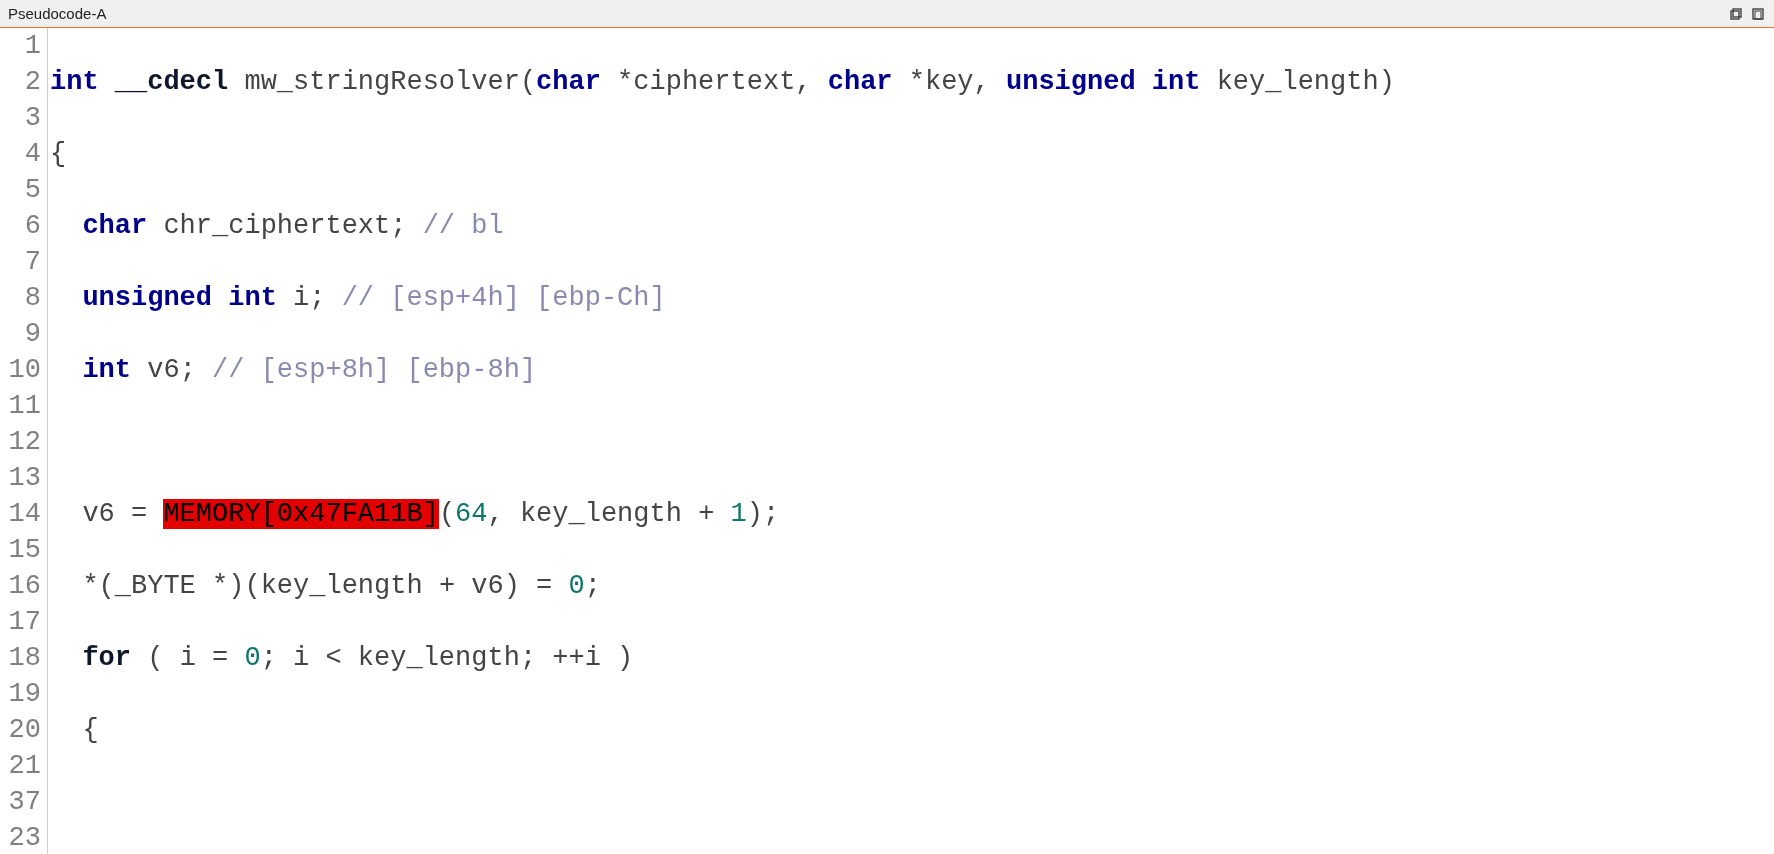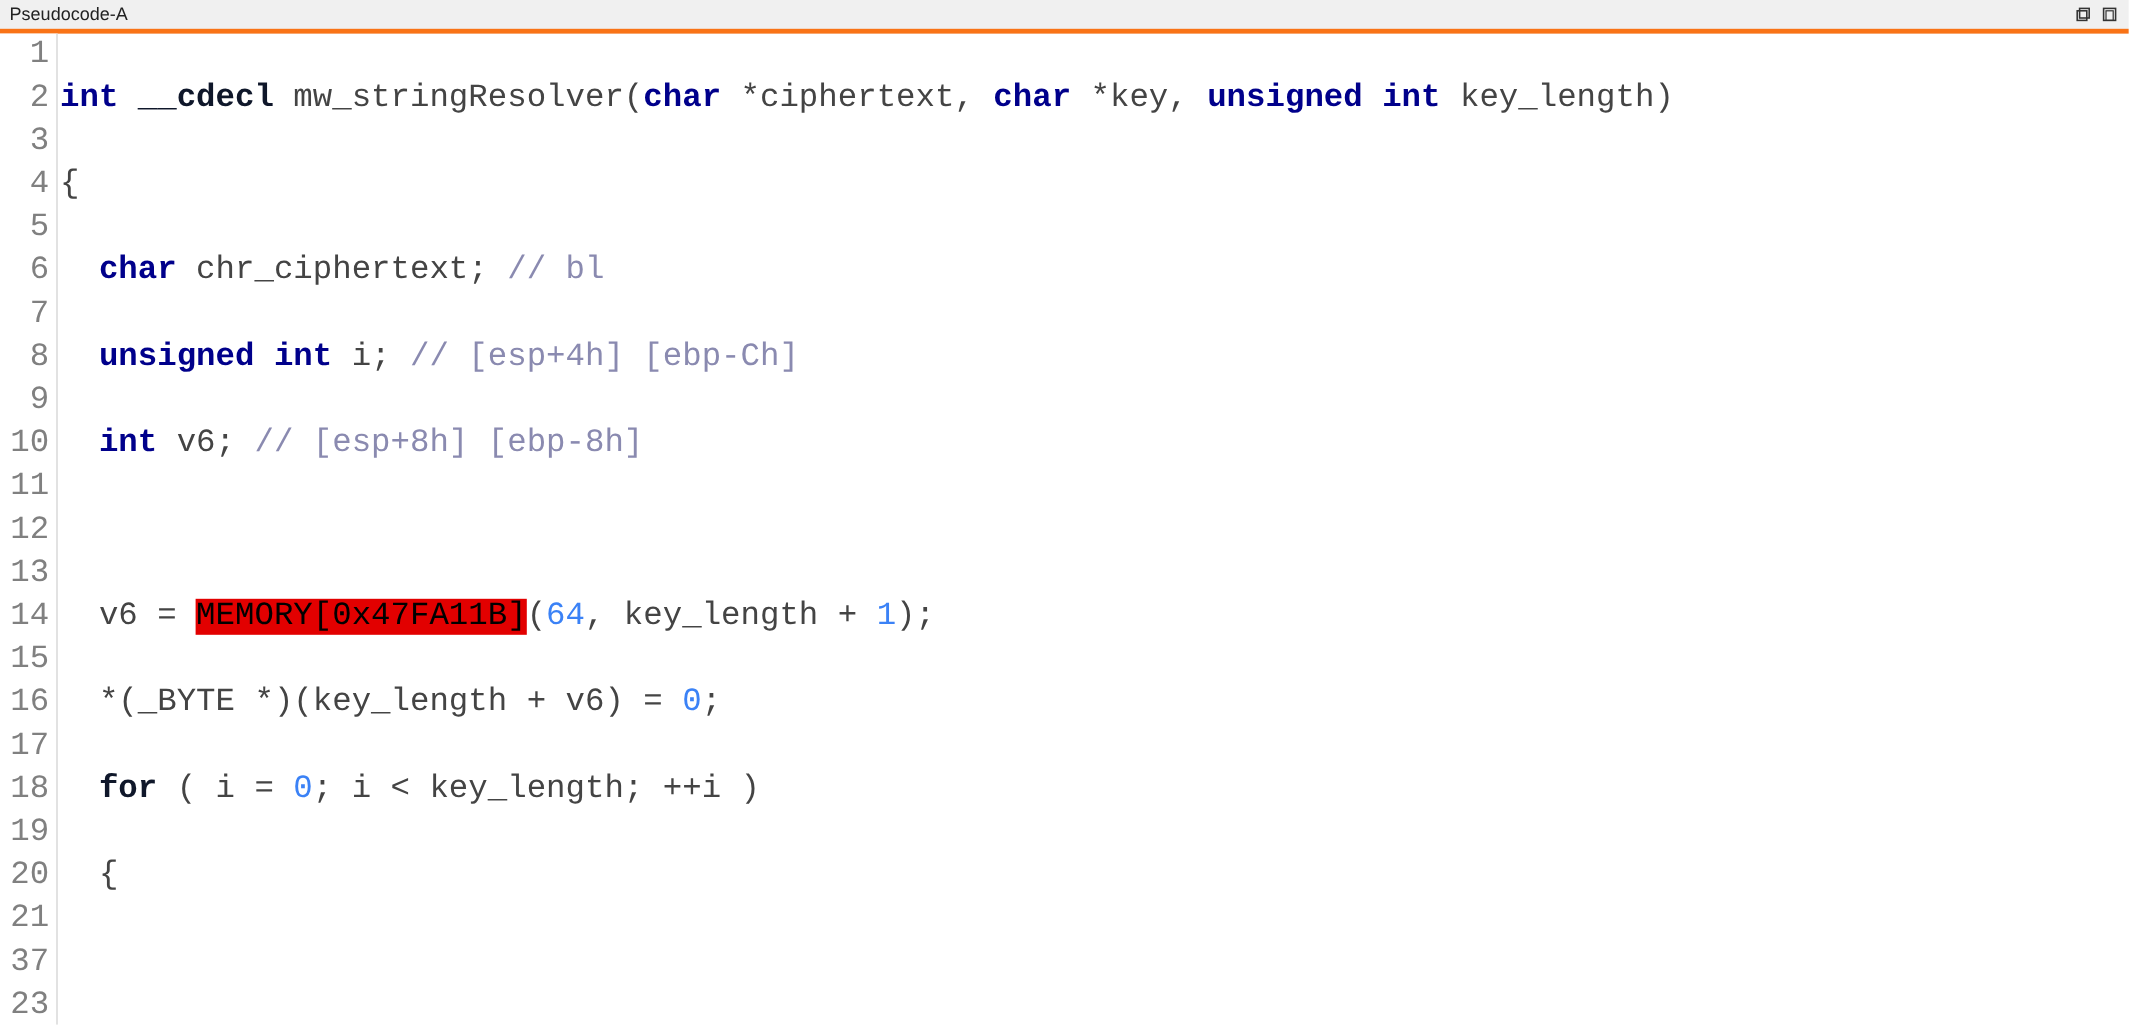--- a/index.html
+++ b/index.html
@@ -6,21 +6,21 @@
   html, body {
     margin: 0; padding: 0;
     width: 1774px; height: 854px;
     font-family: "Segoe UI", Tahoma, sans-serif;
     background: #ffffff;
     overflow: hidden;
   }
   .titlebar {
     height: 28px;
     background: #f0f0f0;
-    border-bottom: 4px solid #f97316;
+    border-bottom: 1px solid #f97316;
     display: flex;
     align-items: center;
     padding: 0 8px;
     font-size: 15px;
     color: #222;
   }
   .titlebar .title { flex: 1; }
   .titlebar .win-controls { display: flex; gap: 6px; }
   .titlebar .win-btn {
     width: 16px; height: 16px;
@@ -51,21 +51,21 @@
     white-space: pre;
     color: #808080;
   }
   .code .line { height: 36px; display: block; }
   .kw { font-weight: bold; color: #0f172a; }   
   .ty { font-weight: bold; color: #00008b; text-align: right; }   
   .id { color: #444444; }                      
   .pa { color: #444444; }                      
   .fn { color: #444444; }                      
   .cm { color: #8a8ab0; }                      
-  .nu { color: #3b82f6; }                      
+  .nu { color: #0f766e; }                      
   .op { color: #444444; }                      
   .mem { background: #e20000; color: #000000; font-weight: normal; }
 </style>
 </head>
 <body>
 
 <div class="titlebar">
   <span class="title">Pseudocode-A</span>
   <div class="win-controls">
     <span class="win-btn">

